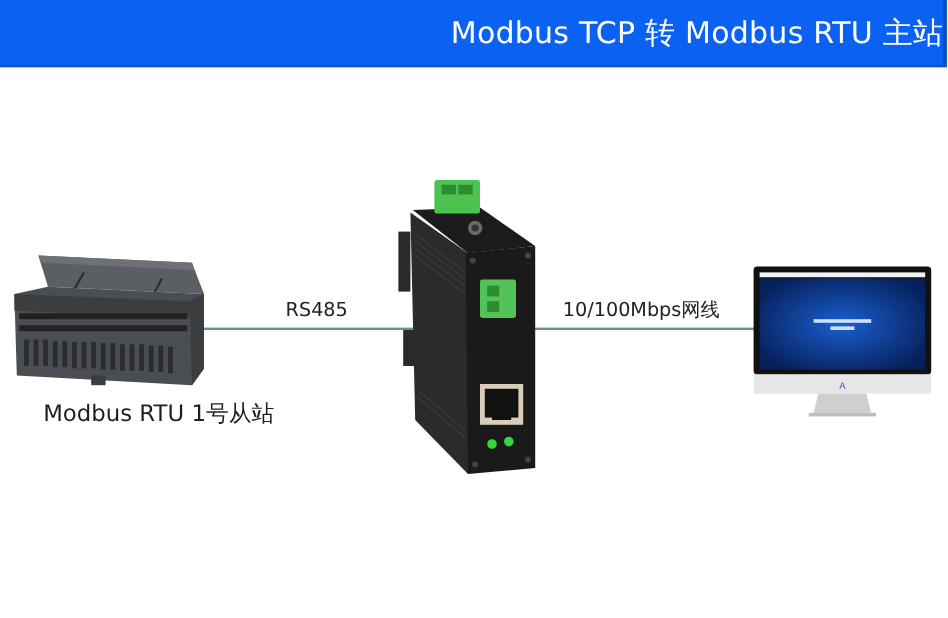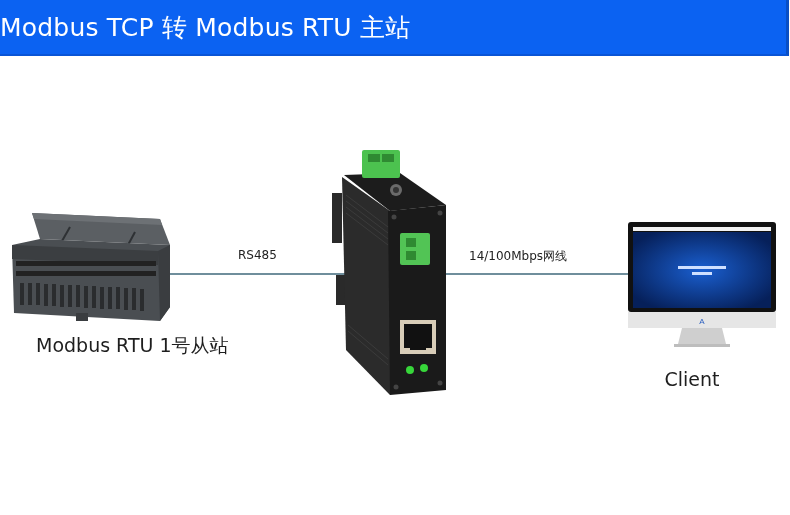--- a/index.html
+++ b/index.html
@@ -1,44 +1,44 @@
 <!DOCTYPE html>
 <html><head>
 <meta charset="utf-8">
 <style>
   html, body { margin:0; padding:0; }
   body { width:790px; height:515px; background:#ffffff; position:relative; overflow:hidden;
          font-family:"DejaVu Sans","Liberation Sans",sans-serif; }
   .title-bar { position:absolute; left:0; top:0; width:786px; height:54px; background:#0b62f2;
                border-right:3px solid #0a4fc4; border-bottom:2px solid #0a55d6;
-               display:flex; align-items:center; justify-content:flex-start; }
+               display:flex; align-items:center; justify-content:flex-end; }
   .title-text { color:#ffffff; font-size:25px; letter-spacing:0.2px; }
   .line { position:absolute; height:2px; background:#6f8e9c; }
-  .label { position:absolute; color:#222; font-size:12px; white-space:nowrap; }
+  .label { position:absolute; color:#222; font-size:16px; white-space:nowrap; }
   .node-label { position:absolute; color:#1e1e1e; font-size:19px; white-space:nowrap; text-align:center; line-height:26px; }
 
   
   .plc { position:absolute; left:10px; top:205px; width:162px; height:118px; }
   
   .device { position:absolute; left:330px; top:145px; width:125px; height:260px; }
   
   .monitor { position:absolute; left:626px; top:220px; width:152px; height:128px; }
 </style>
 </head>
 <body>
 
 <div class="title-bar">
   <span class="title-text">Modbus TCP 转 Modbus RTU 主站</span>
 </div>
 
 <div class="line" style="left:170px; top:273px; width:175px;"></div>
 <div class="line" style="left:445px; top:273px; width:190px;"></div>
 
 <div class="label" style="left:238px; top:248px;">RS485</div>
-<div class="label" style="left:469px; top:248px;">14/100Mbps网线</div>
+<div class="label" style="left:469px; top:248px;">10/100Mbps网线</div>
 
 <div class="plc">
   <svg width="162" height="118" viewBox="0 0 162 118">
 
     <polygon points="22,8 150,14 160,40 30,34" fill="#5b5f63"></polygon>
     <polygon points="22,8 150,14 152,20 24,14" fill="#6d7175"></polygon>
     <line x1="60" y1="22" x2="52" y2="36" stroke="#2e3134" stroke-width="2"></line>
     <line x1="125" y1="27" x2="118" y2="40" stroke="#2e3134" stroke-width="2"></line>
 
     <polygon points="2,40 30,34 160,40 160,102 150,116 4,108" fill="#4a4e52"></polygon>
@@ -129,14 +129,13 @@
     <rect x="7" y="12" width="138" height="76" fill="url(#scr)"></rect>
     <rect x="52" y="46" width="48" height="3" fill="#cfe0ff"></rect>
     <rect x="66" y="52" width="20" height="3" fill="#cfe0ff"></rect>
     <rect x="2" y="92" width="148" height="16" fill="#e6e6e6"></rect>
     <text x="76" y="104" font-size="8" fill="#2a5fc0" text-anchor="middle" font-family="Liberation Sans, sans-serif">A</text>
     <polygon points="56,108 96,108 100,124 52,124" fill="#cfcfcf"></polygon>
     <rect x="48" y="124" width="56" height="3" fill="#bdbdbd"></rect>
   </svg>
 </div>
 <div class="node-label" style="left:612px; top:366px; width:160px;">
-  <div>Client</div>
 </div>
 
 </body></html>

